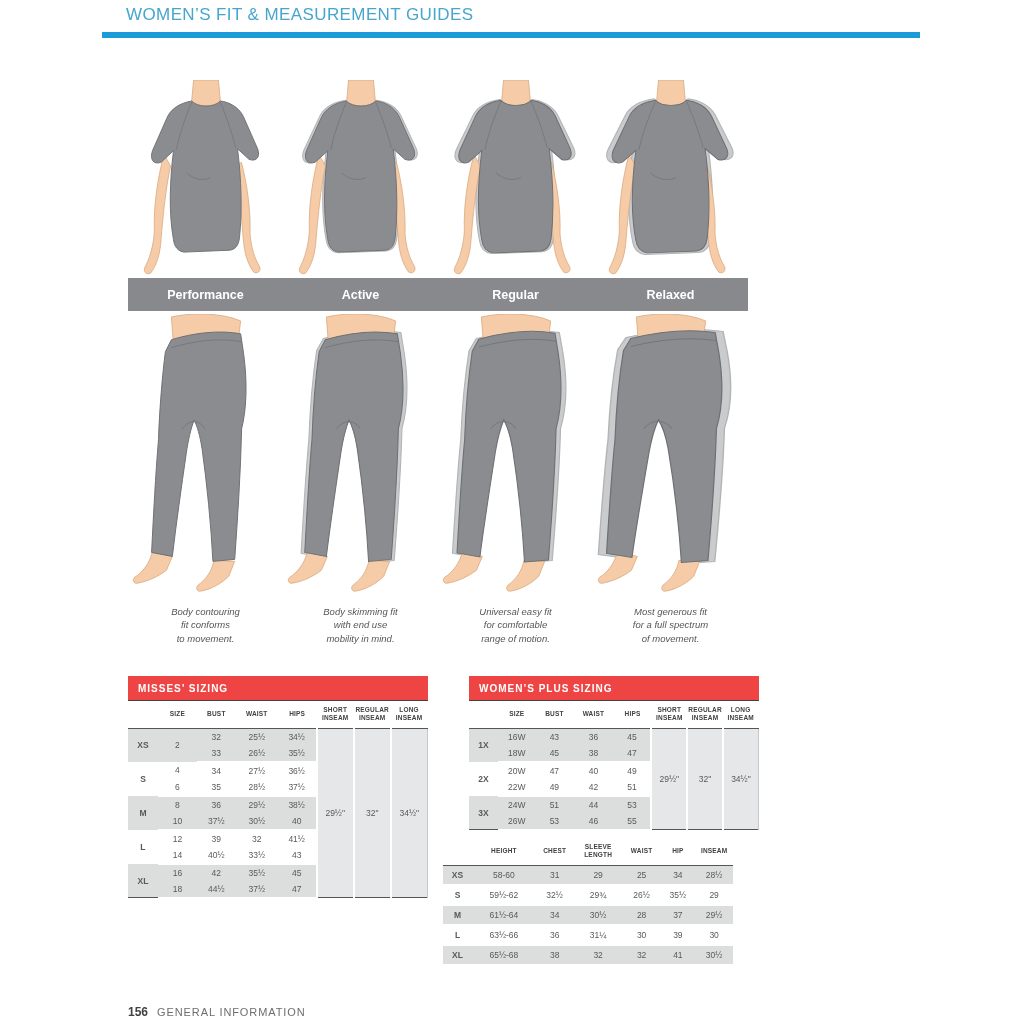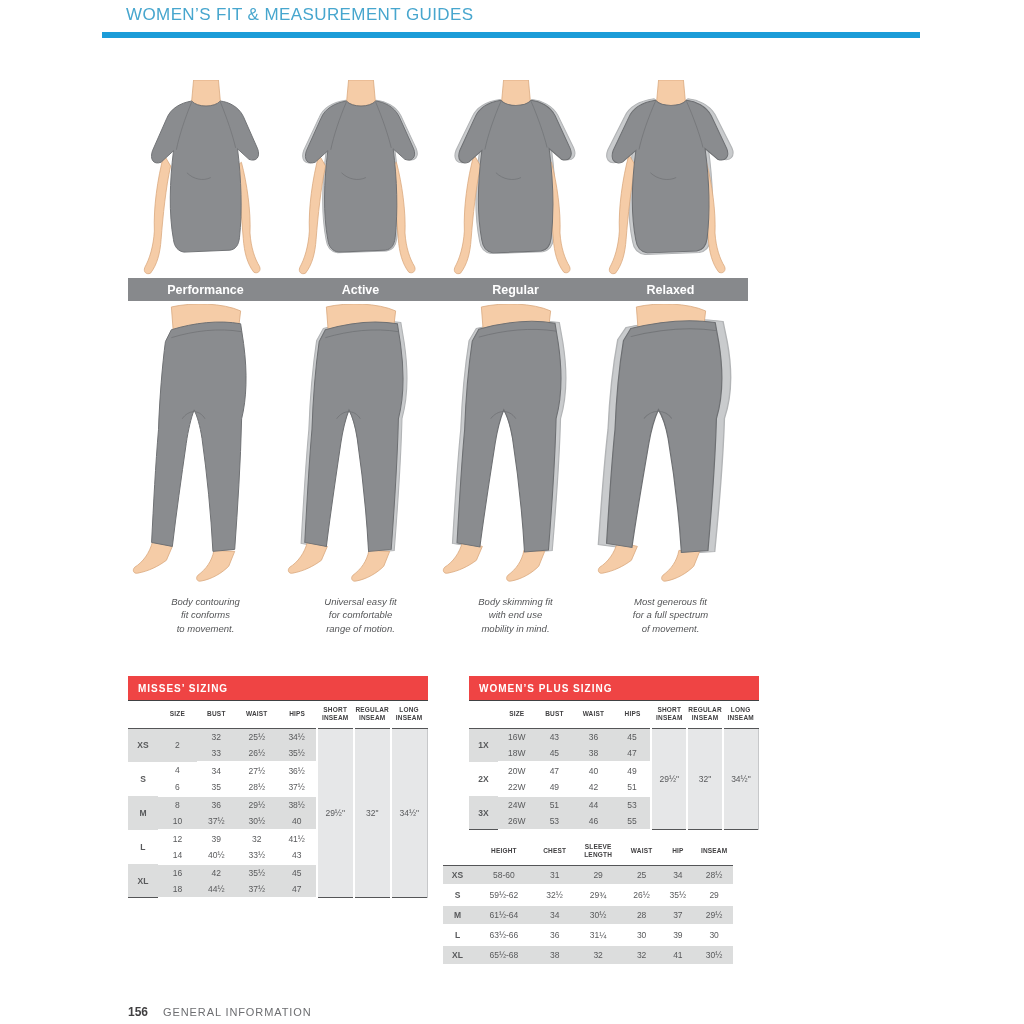--- a/index.html
+++ b/index.html
@@ -10,21 +10,21 @@
   
   .page-title { position:absolute; left:126px; top:5px; font-size:17px; letter-spacing:.4px; color:#47a6ce; font-weight:400; }
   .rule { position:absolute; left:102px; top:32px; width:818px; height:6px; background:#1b9cd8; }
 
   
   .figures { position:absolute; left:128px; top:80px; width:620px; }
   .fig-row { display:flex; }
   .fig-cell { width:155px; display:flex; justify-content:center; align-items:flex-end; }
   .fig-svg-shirt { width:150px; height:196px; }
   .fig-svg-pants { width:150px; height:282px; margin-top:3px; }
-  .fit-banner { display:flex; background:#87898c; height:23px; align-items:center; margin-top:2px; }
+  .fit-banner { display:flex; background:#87898c; height:33px; align-items:center; margin-top:2px; }
   .fit-banner span { width:155px; text-align:center; color:#fff; font-weight:bold; font-size:12.5px; }
   .fit-descs { display:flex; margin-top:9px;font-style:italic; }
   .fit-desc { width:155px; text-align:center; font-size:9.5px; color:#555658; line-height:1.4; white-space:pre-line; }
 
   
   .size-table { position:absolute; }
   .size-table.misses { left:128px; top:676px; width:300px; }
   .size-table.plus   { left:469px; top:676px; width:290px; }
   .size-table.asian  { left:443px; top:838px; width:290px; }
   .tbar { background:#ef4444; color:#fff; font-weight:bold; font-size:10px; letter-spacing:1px; padding:7px 10px 6px; border-bottom:1px solid #404143; }
@@ -32,21 +32,21 @@
   .size-table th { font-size:6.5px; font-weight:bold; color:#414042; padding:5px 1px; border-bottom:1px solid #545557; white-space:pre-line; line-height:1.3; letter-spacing:.2px; text-align:center; vertical-align:middle; }
   .size-table td { font-size:8.5px; color:#58595b; text-align:center; padding:3px 1px; vertical-align:middle; }
   .size-table.asian td { padding:4px 1px; }
   tr.shade td { background:#dcdddd; }
   tr.gend td { border-bottom:2px solid #fff; }
   td.inseam { background:#e6e7e8 !important; border-left:2px solid #fff; border-bottom:none !important; }
   td.inseam:last-child { border-right:1px solid #c7c8ca; }
   td.glabel { color:#58595b;font-weight:bold; }
 
   
-  .footer { position:absolute; left:128px; top:1005px; display:flex; align-items:baseline; gap:15px; }
+  .footer { position:absolute; left:128px; top:1005px; display:flex; align-items:baseline; gap:9px; }
   .page-num { font-size:12px; font-weight:bold; color:#414042; }
   .section-label { font-size:11px; color:#6d6e71; letter-spacing:.9px; }
 </style>
 </head>
 <body>
 
 <div class="page">
 
   <div class="page-title">WOMEN’S FIT &amp; MEASUREMENT GUIDES</div>
   <div class="rule"></div>
@@ -154,26 +154,26 @@
             <use href="#feet"></use>
           <use href="#pants-g" transform="translate(66 140) scale(1.22 1.01) translate(-66 -140)"></use>
         </svg>
       </div>
     </div>
 
     <div class="fit-descs">
       <div class="fit-desc">Body contouring
 fit conforms
 to movement.</div>
+      <div class="fit-desc">Body skimming fit
+with end use
+mobility in mind.</div>
       <div class="fit-desc">Universal easy fit
 for comfortable
 range of motion.</div>
-      <div class="fit-desc">Body skimming fit
-with end use
-mobility in mind.</div>
       <div class="fit-desc">Most generous fit
 for a full spectrum
 of movement.</div>
     </div>
   </div>
 
   <div class="size-table misses">
       <div class="tbar">MISSES’ SIZING</div>
       <table>
         <colgroup>

